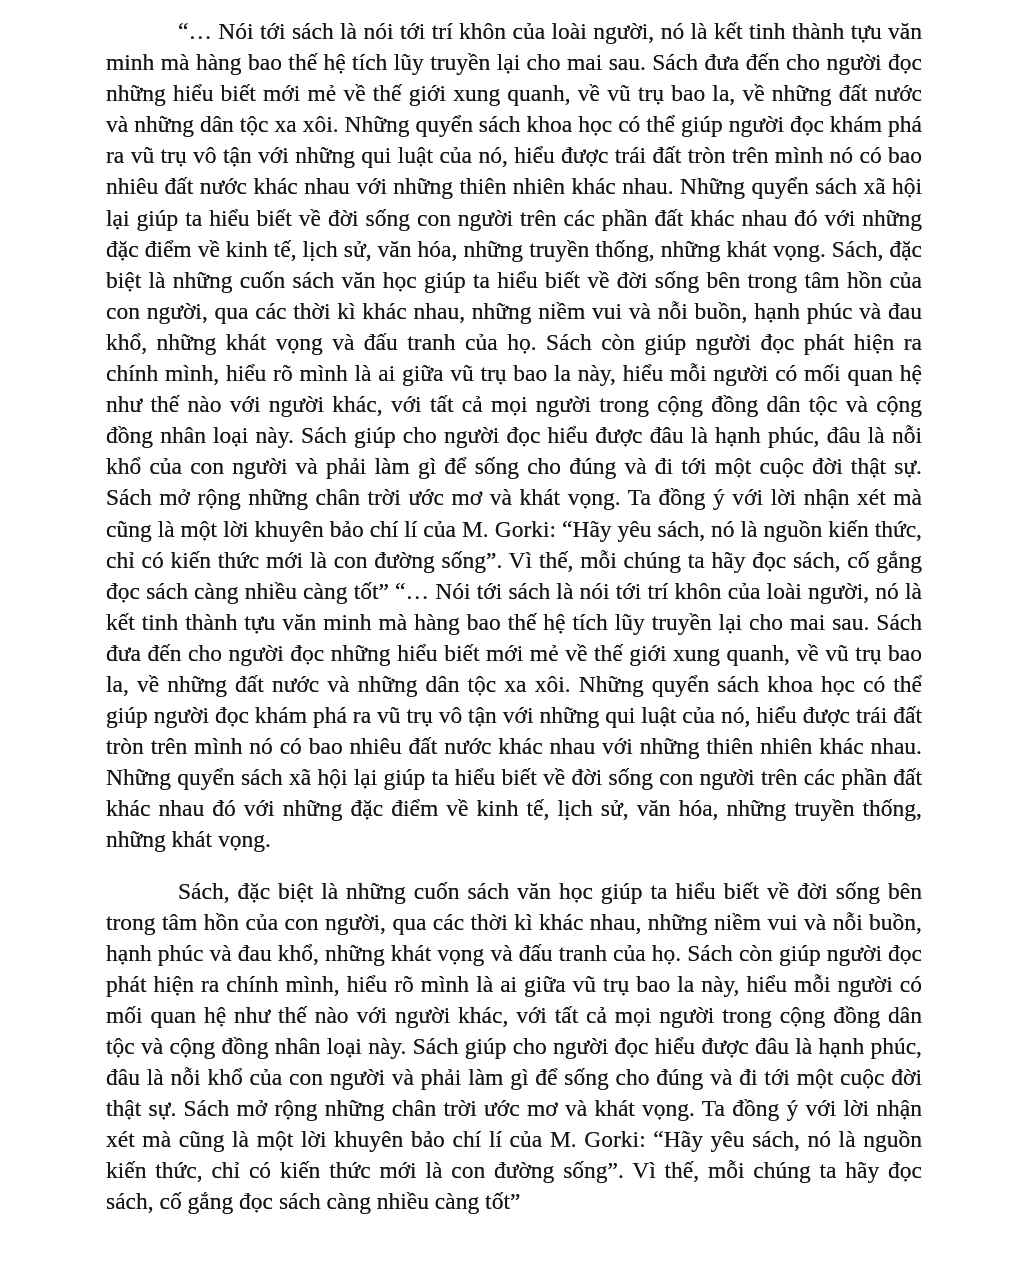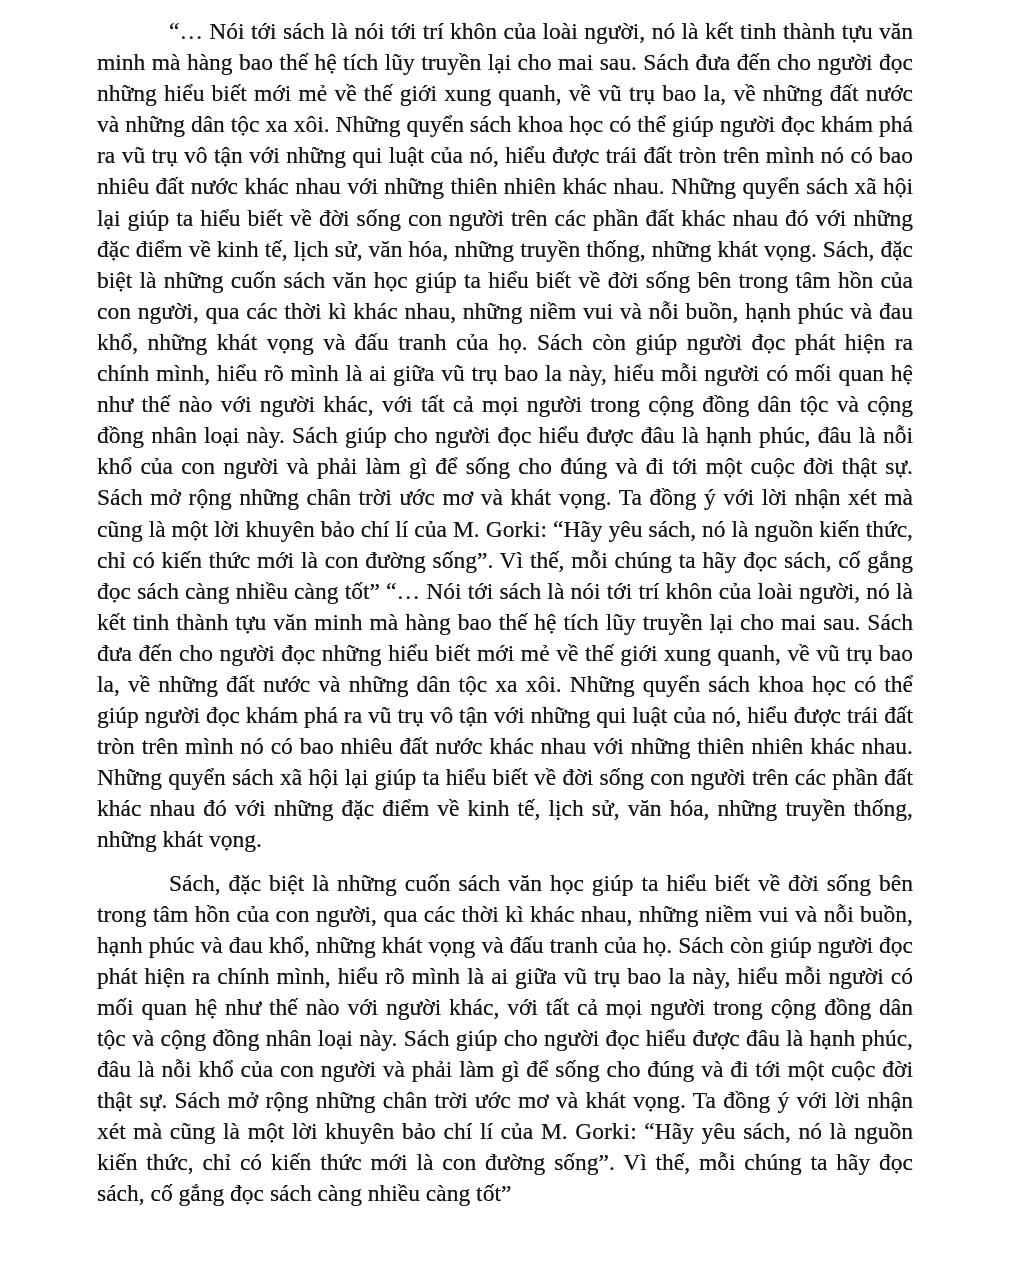--- a/index.html
+++ b/index.html
@@ -12,37 +12,37 @@
     width: 1024px;
     height: 1280px;
     margin: 0 auto;
     background:
       radial-gradient(ellipse 140% 120% at 50% 45%, #ffffff 78%, #f2f2f2 100%);
     overflow: hidden;
     box-sizing: border-box;
   }
   .text-block {
     position: absolute;
-    left: 97px;
+    left: 106px;
     top: 16px;
     width: 816px;
     font-family: "Liberation Serif", "DejaVu Serif", serif;
     font-size: 23.5px;
     line-height: 31.1px;
     color: #141414;
     text-align: justify;
     text-shadow: 0 0 0.6px rgba(20,20,20,0.65);
   }
   .text-block p {
     margin: 0;
     padding: 0;
     text-indent: 72px;
   }
   .text-block p + p {
-    margin-top: 12px;
+    margin-top: 20px;
   }
 </style>
 </head>
 <body>
 
 <div class="page">
   <div class="text-block">
     <p>“… Nói tới sách là nói tới trí khôn của loài người, nó là kết tinh thành tựu văn minh mà hàng bao thế hệ tích lũy truyền lại cho mai sau. Sách đưa đến cho người đọc những hiểu biết mới mẻ về thế giới xung quanh, về vũ trụ bao la, về những đất nước và những dân tộc xa xôi. Những quyển sách khoa học có thể giúp người đọc khám phá ra vũ trụ vô tận với những qui luật của nó, hiểu được trái đất tròn trên mình nó có bao nhiêu đất nước khác nhau với những thiên nhiên khác nhau. Những quyển sách xã hội lại giúp ta hiểu biết về đời sống con người trên các phần đất khác nhau đó với những đặc điểm về kinh tế, lịch sử, văn hóa, những truyền thống, những khát vọng. Sách, đặc biệt là những cuốn sách văn học giúp ta hiểu biết về đời sống bên trong tâm hồn của con người, qua các thời kì khác nhau, những niềm vui và nỗi buồn, hạnh phúc và đau khổ, những khát vọng và đấu tranh của họ. Sách còn giúp người đọc phát hiện ra chính mình, hiểu rõ mình là ai giữa vũ trụ bao la này, hiểu mỗi người có mối quan hệ như thế nào với người khác, với tất cả mọi người trong cộng đồng dân tộc và cộng đồng nhân loại này. Sách giúp cho người đọc hiểu được đâu là hạnh phúc, đâu là nỗi khổ của con người và phải làm gì để sống cho đúng và đi tới một cuộc đời thật sự. Sách mở rộng những chân trời ước mơ và khát vọng. Ta đồng ý với lời nhận xét mà cũng là một lời khuyên bảo chí lí của M. Gorki: “Hãy yêu sách, nó là nguồn kiến thức, chỉ có kiến thức mới là con đường sống”. Vì thế, mỗi chúng ta hãy đọc sách, cố gắng đọc sách càng nhiều càng tốt” “… Nói tới sách là nói tới trí khôn của loài người, nó là kết tinh thành tựu văn minh mà hàng bao thế hệ tích lũy truyền lại cho mai sau. Sách đưa đến cho người đọc những hiểu biết mới mẻ về thế giới xung quanh, về vũ trụ bao la, về những đất nước và những dân tộc xa xôi. Những quyển sách khoa học có thể giúp người đọc khám phá ra vũ trụ vô tận với những qui luật của nó, hiểu được trái đất tròn trên mình nó có bao nhiêu đất nước khác nhau với những thiên nhiên khác nhau. Những quyển sách xã hội lại giúp ta hiểu biết về đời sống con người trên các phần đất khác nhau đó với những đặc điểm về kinh tế, lịch sử, văn hóa, những truyền thống, những khát vọng.</p>
     <p>Sách, đặc biệt là những cuốn sách văn học giúp ta hiểu biết về đời sống bên trong tâm hồn của con người, qua các thời kì khác nhau, những niềm vui và nỗi buồn, hạnh phúc và đau khổ, những khát vọng và đấu tranh của họ. Sách còn giúp người đọc phát hiện ra chính mình, hiểu rõ mình là ai giữa vũ trụ bao la này, hiểu mỗi người có mối quan hệ như thế nào với người khác, với tất cả mọi người trong cộng đồng dân tộc và cộng đồng nhân loại này. Sách giúp cho người đọc hiểu được đâu là hạnh phúc, đâu là nỗi khổ của con người và phải làm gì để sống cho đúng và đi tới một cuộc đời thật sự. Sách mở rộng những chân trời ước mơ và khát vọng. Ta đồng ý với lời nhận xét mà cũng là một lời khuyên bảo chí lí của M. Gorki: “Hãy yêu sách, nó là nguồn kiến thức, chỉ có kiến thức mới là con đường sống”. Vì thế, mỗi chúng ta hãy đọc sách, cố gắng đọc sách càng nhiều càng tốt”</p>
   </div>

